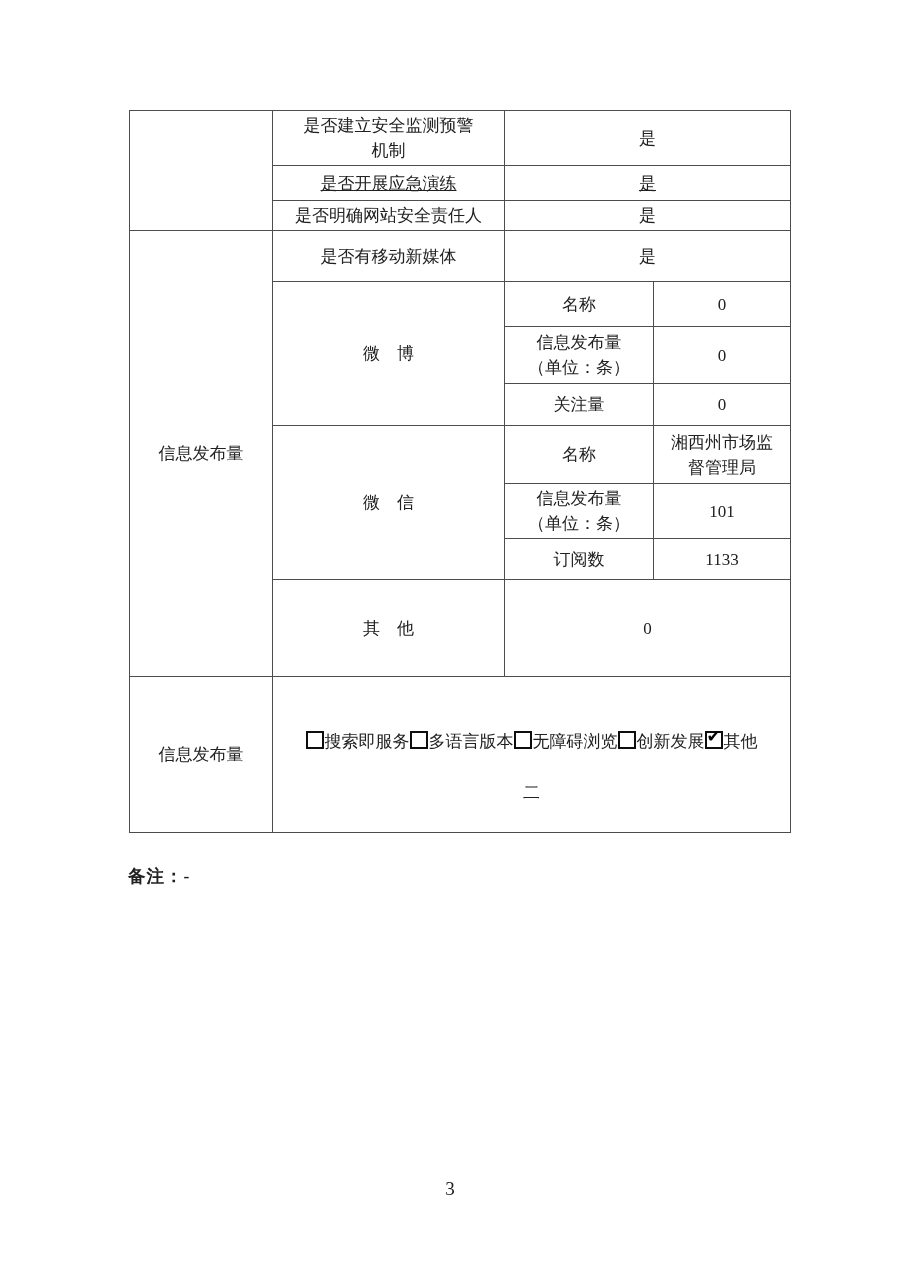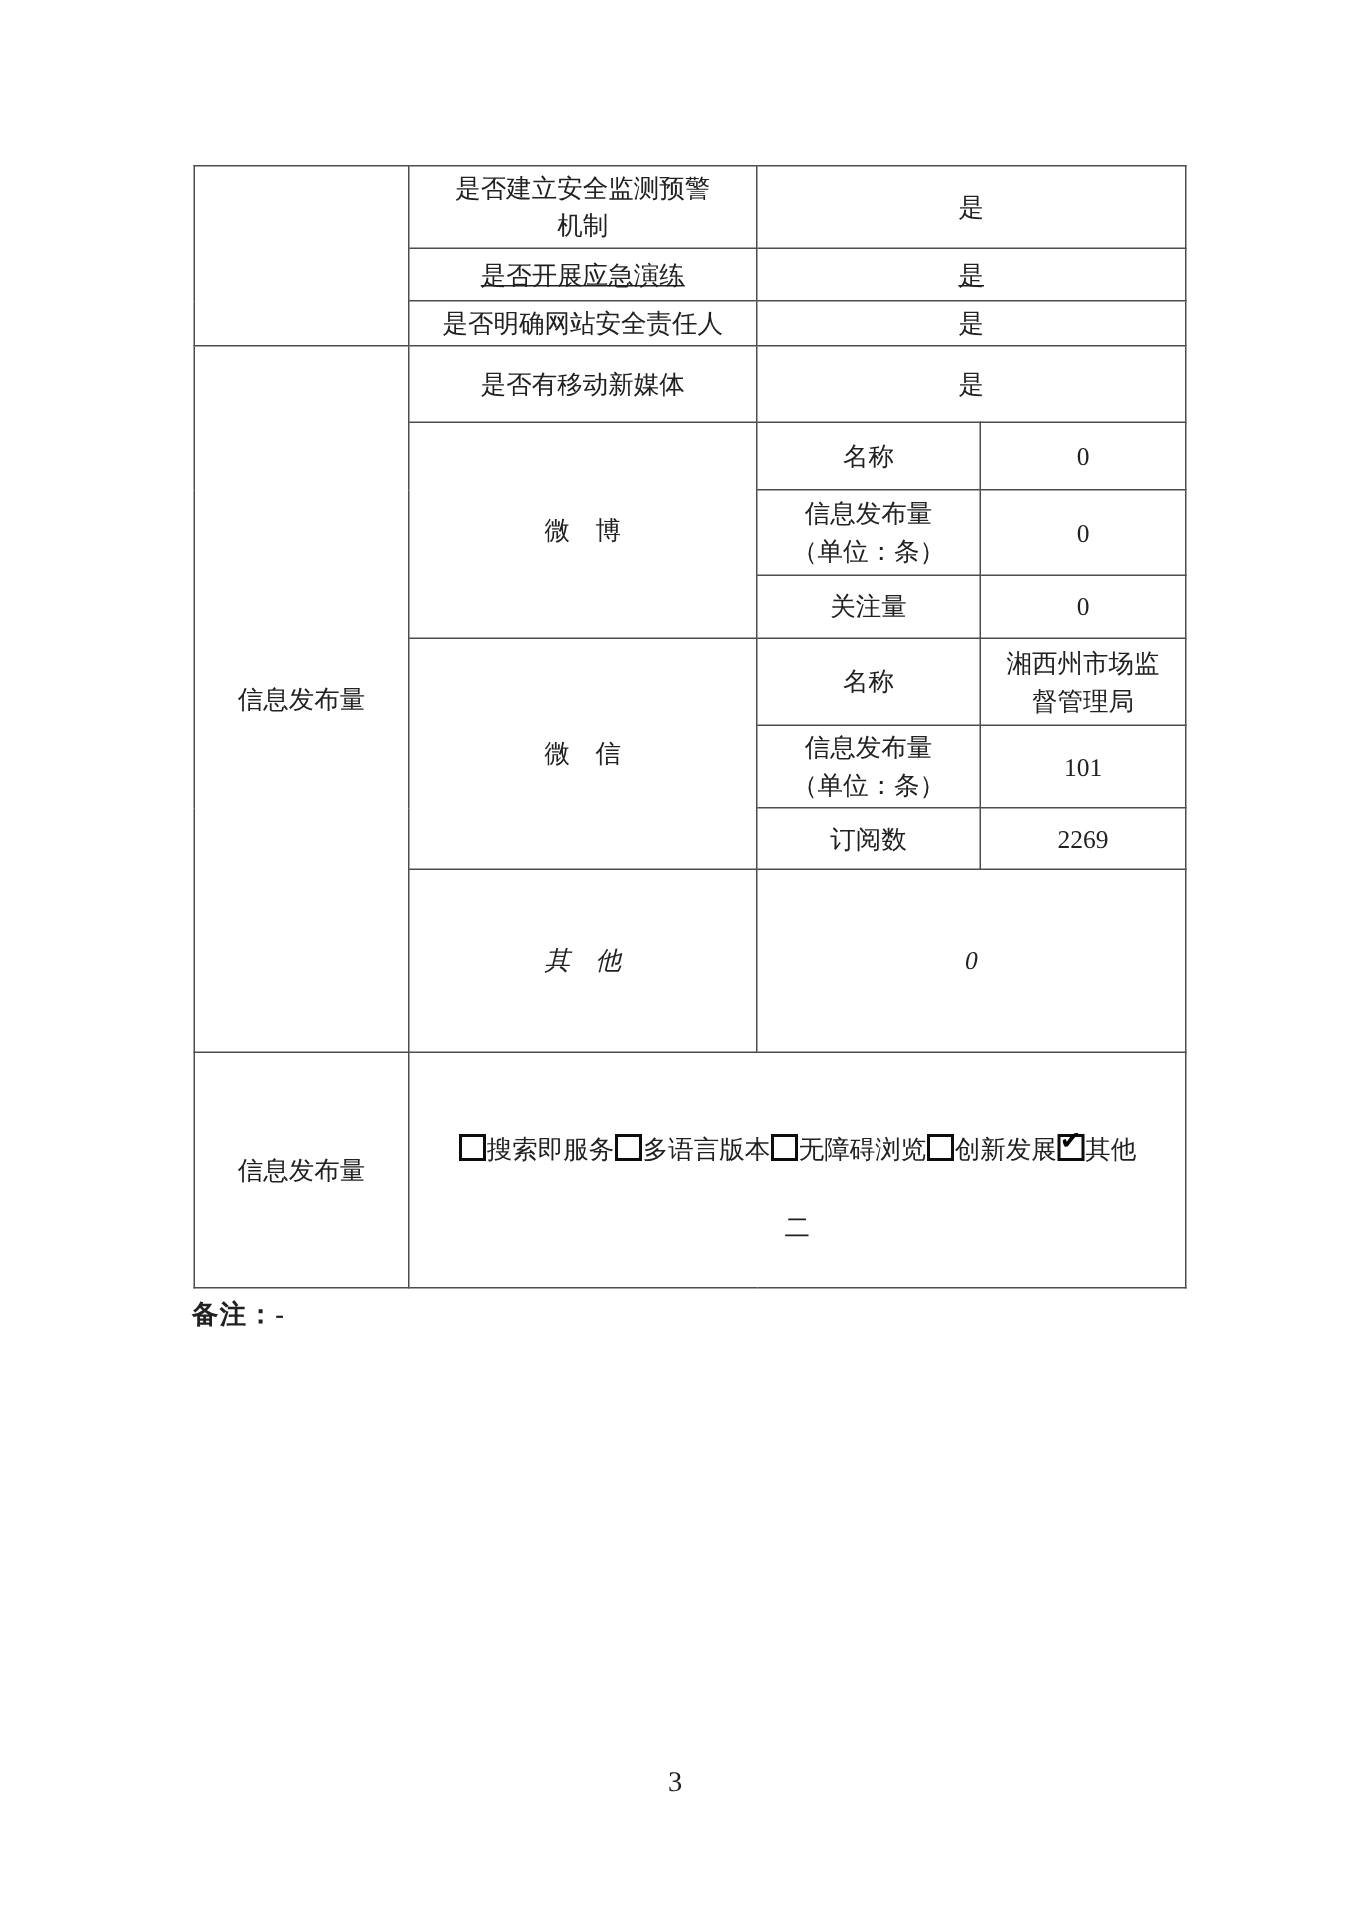--- a/index.html
+++ b/index.html
@@ -36,21 +36,21 @@
   tr.r1  { height: 53px; }
   tr.r2  { height: 35px; text-decoration: underline; }
   tr.r3  { height: 21px; }
   tr.r4  { height: 51px; }
   tr.r5  { height: 45px; }
   tr.r6  { height: 57px; }
   tr.r7  { height: 42px; }
   tr.r8  { height: 58px; }
   tr.r9  { height: 54px; }
   tr.r10 { height: 41px; }
-  tr.r11 { height: 122px; font-style: italic; }
+  tr.r11 { height: 97px; }
   tr.r12 { height: 154px; }
   td.innovation-value {
     text-align: left;
     padding-left: 30px;
     padding-right: 6px;
     font-size: 18px;
     line-height: 34px;
   }
   .cb-item { white-space: nowrap; font-family: Liberation Mono, monospace; }
   .cb {
@@ -141,21 +141,21 @@
       <td>湘西州市场监
 督管理局</td>
     </tr>
     <tr class="r9">
       <td>信息发布量
 （单位：条）</td>
       <td>101</td>
     </tr>
     <tr class="r10">
       <td>订阅数</td>
-      <td>2269</td>
+      <td>1133</td>
     </tr>
     <tr class="r11">
       <td>其　他</td>
       <td colspan="2">0</td>
     </tr>
     <tr class="r12">
       <td>信息发布量</td>
       <td colspan="3" class="innovation-value">
         <div>
           <span class="cb-item"><span class="cb"></span><span>搜索即服务</span></span><span class="cb-item"><span class="cb"></span><span>多语言版本</span></span><span class="cb-item"><span class="cb"></span><span>无障碍浏览</span></span><span class="cb-item"><span class="cb"></span><span>创新发展</span></span><span class="cb-item"><span class="cb checked"></span><span>其他</span></span>

